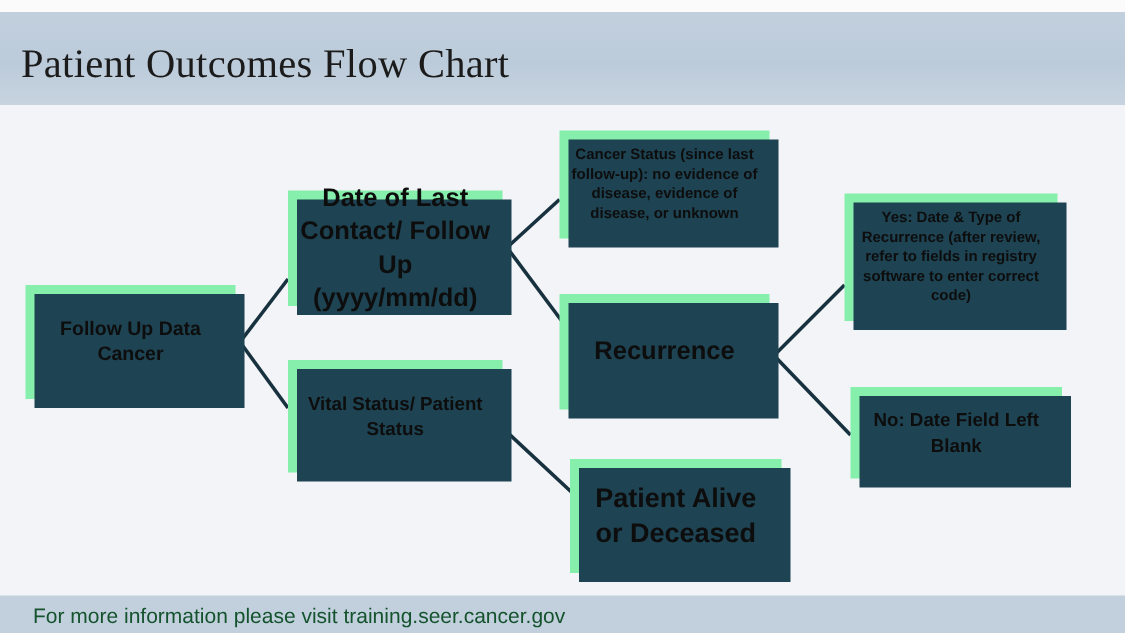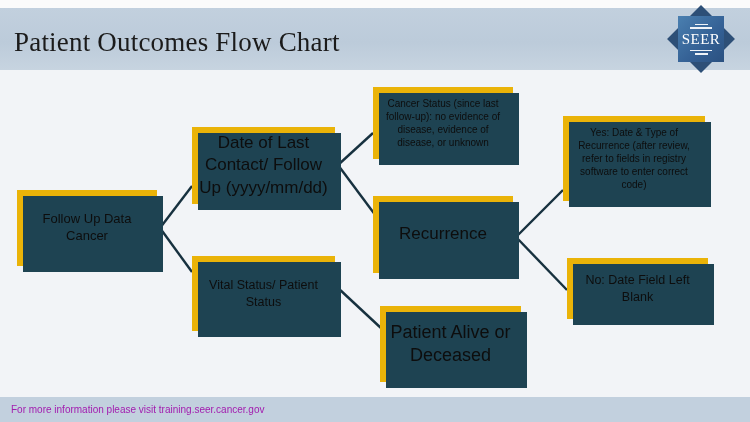--- a/index.html
+++ b/index.html
@@ -72,31 +72,31 @@
 
   
   #footer-band {
     position: absolute;
     left: 0; bottom: 0;
     width: 750px; height: 25px;
     background: #c2d0de;
     display: flex; align-items: center;
   }
   #footer-text {
-    margin-left: 11px;
-    font-size: 10px;
-    color: #a21caf;
+    margin-left: 22px;
+    font-size: 14px;
+    color: #14532d;
   }
 
   
   .node {
     position: absolute;
-    background: #eab308;
+    background: #86efac;
     color: #0d0d0d;
-    font-weight: normal;
+    font-weight: bold;
     display: flex;
     align-items: center;
     justify-content: center;
     text-align: center;
     line-height: 1.3;
     padding: 2px 6px;
     z-index: 3;
   }
   .node::after {
     content: "";
@@ -120,61 +120,51 @@
 </head>
 <body>
 
 <div id="slide">
 
   <div id="header-band">
     <div id="page-title">Patient Outcomes Flow Chart</div>
   </div>
   <div id="header-top-strip"></div>
 
-  <div id="seer-logo">
-    <div class="logo-diamond"></div>
-    <div class="logo-square">
-      <div class="logo-rule short"></div>
-      <div class="logo-rule"></div>
-      <div class="logo-text">SEER</div>
-      <div class="logo-rule"></div>
-      <div class="logo-rule short"></div>
-    </div>
-  </div>
 
   <svg id="connectors" viewBox="0 0 750 422" preserveAspectRatio="none">
       <line x1="160" y1="228" x2="192" y2="186" stroke="#17313f" stroke-width="2.4"></line>
       <line x1="160" y1="228" x2="192" y2="272" stroke="#17313f" stroke-width="2.4"></line>
       <line x1="338" y1="165" x2="373" y2="133" stroke="#17313f" stroke-width="2.4"></line>
       <line x1="338" y1="165" x2="376" y2="216" stroke="#17313f" stroke-width="2.4"></line>
       <line x1="338" y1="288" x2="382" y2="329" stroke="#17313f" stroke-width="2.4"></line>
       <line x1="516" y1="237" x2="563" y2="190" stroke="#17313f" stroke-width="2.4"></line>
       <line x1="516" y1="237" x2="567" y2="290" stroke="#17313f" stroke-width="2.4"></line>
     </svg>
 
   <div id="nodes-layer">
       <div class="node" style="left: 17px; top: 190px; width: 140px; height: 76px; font-size: 13px;">
         <span class="label">Follow Up Data Cancer</span>
       </div>
       <div class="node" style="left: 192px; top: 127px; width: 143px; height: 77px; font-size: 17px;">
         <span class="label">Date of Last Contact/ Follow Up (yyyy/mm/dd)</span>
       </div>
-      <div class="node" style="left: 192px; top: 256px; width: 143px; height: 75px; font-size: 12.5px;">
+      <div class="node" style="left: 192px; top: 240px; width: 143px; height: 75px; font-size: 12.5px;">
         <span class="label">Vital Status/ Patient Status</span>
       </div>
       <div class="node" style="left: 373px; top: 87px; width: 140px; height: 72px; font-size: 10px;">
         <span class="label">Cancer Status (since last follow-up): no evidence of disease, evidence of disease, or unknown</span>
       </div>
       <div class="node" style="left: 373px; top: 196px; width: 140px; height: 77px; font-size: 17px;">
         <span class="label">Recurrence</span>
       </div>
       <div class="node" style="left: 380px; top: 306px; width: 141px; height: 76px; font-size: 18px;">
         <span class="label">Patient Alive or Deceased</span>
       </div>
-      <div class="node" style="left: 563px; top: 116px; width: 142px; height: 85px; font-size: 10px;">
+      <div class="node" style="left: 563px; top: 129px; width: 142px; height: 85px; font-size: 10px;">
         <span class="label">Yes: Date  &amp; Type of Recurrence (after review, refer to fields in registry software to enter correct code)</span>
       </div>
       <div class="node" style="left: 567px; top: 258px; width: 141px; height: 61px; font-size: 12.5px;">
         <span class="label">No: Date Field Left Blank</span>
       </div>
     </div>
 
   <div id="footer-band">
     <div id="footer-text">For more information please visit training.seer.cancer.gov</div>
   </div>

